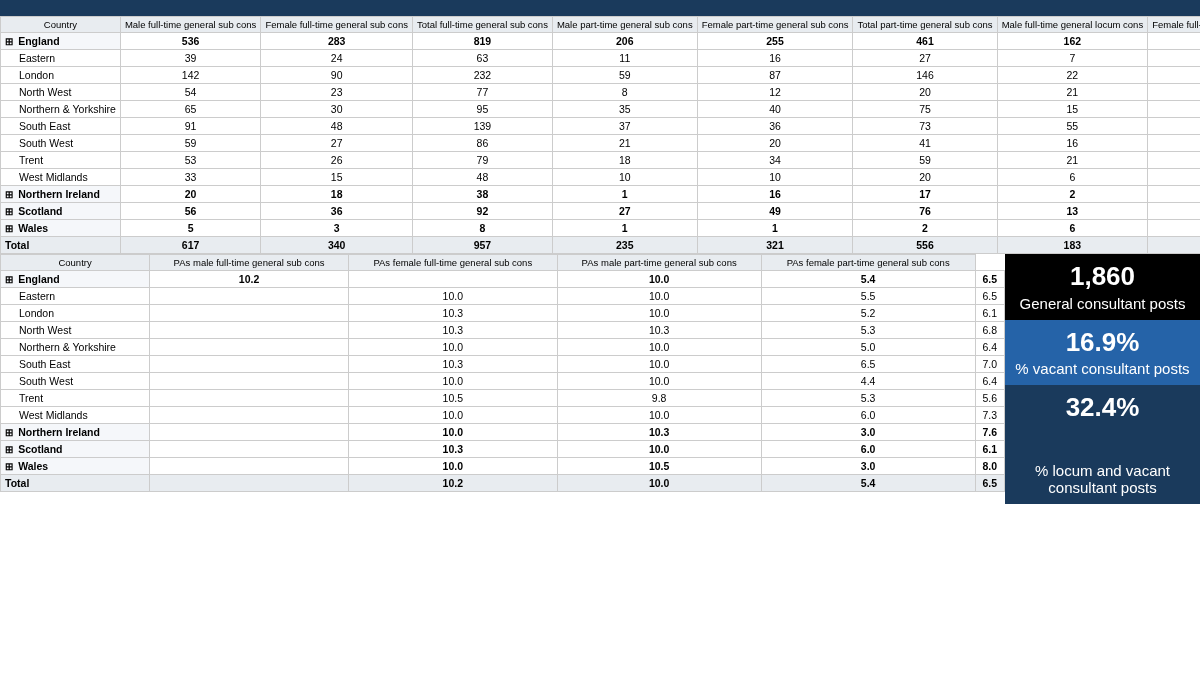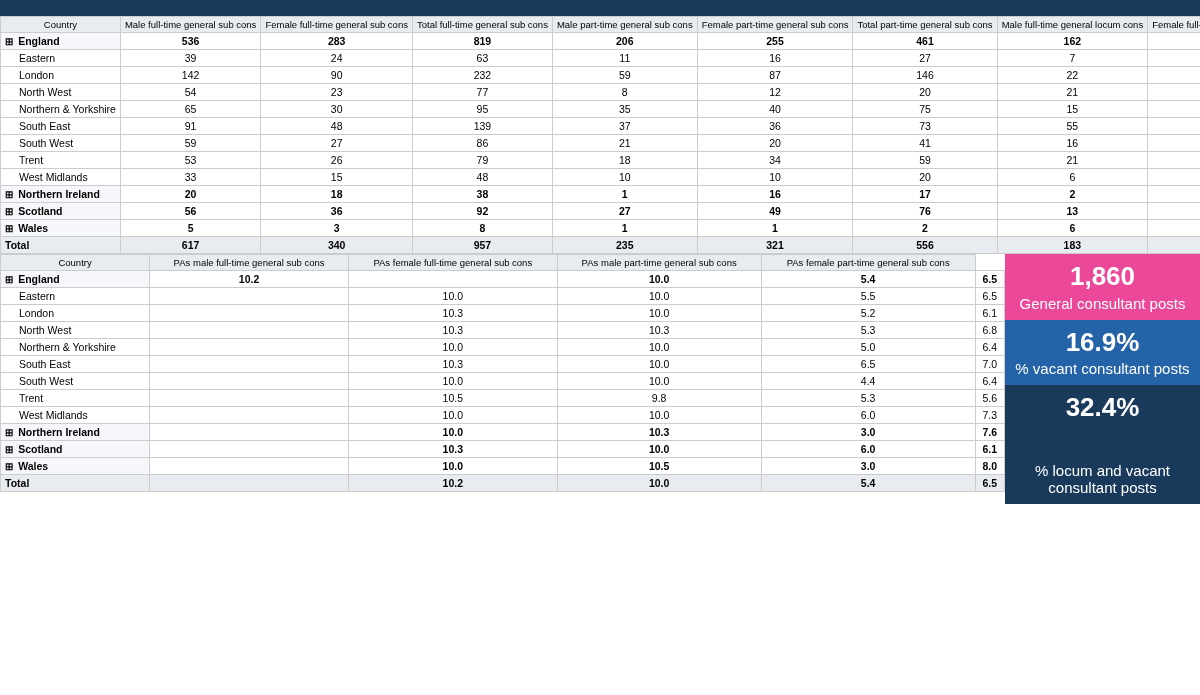--- a/index.html
+++ b/index.html
@@ -95,21 +95,21 @@
     .stat-box {
       flex: 1;
       display: flex;
       flex-direction: column;
       align-items: center;
       justify-content: center;
       color: #fff;
       padding: 8px;
       text-align: center;
     }
-    .stat-box:nth-child(1) { background: #ec4899; }
+    .stat-box:nth-child(1) { background: #000000; }
     .stat-box:nth-child(2) { background: #2563a8; }
     .stat-box:nth-child(3) { background: #1a3a5c; gap: 36px; }
     .stat-value {
       font-size: 26px;
       font-weight: bold;
       line-height: 1.1;
     }
     .stat-label {
       font-size: 15px;
       margin-top: 4px;

